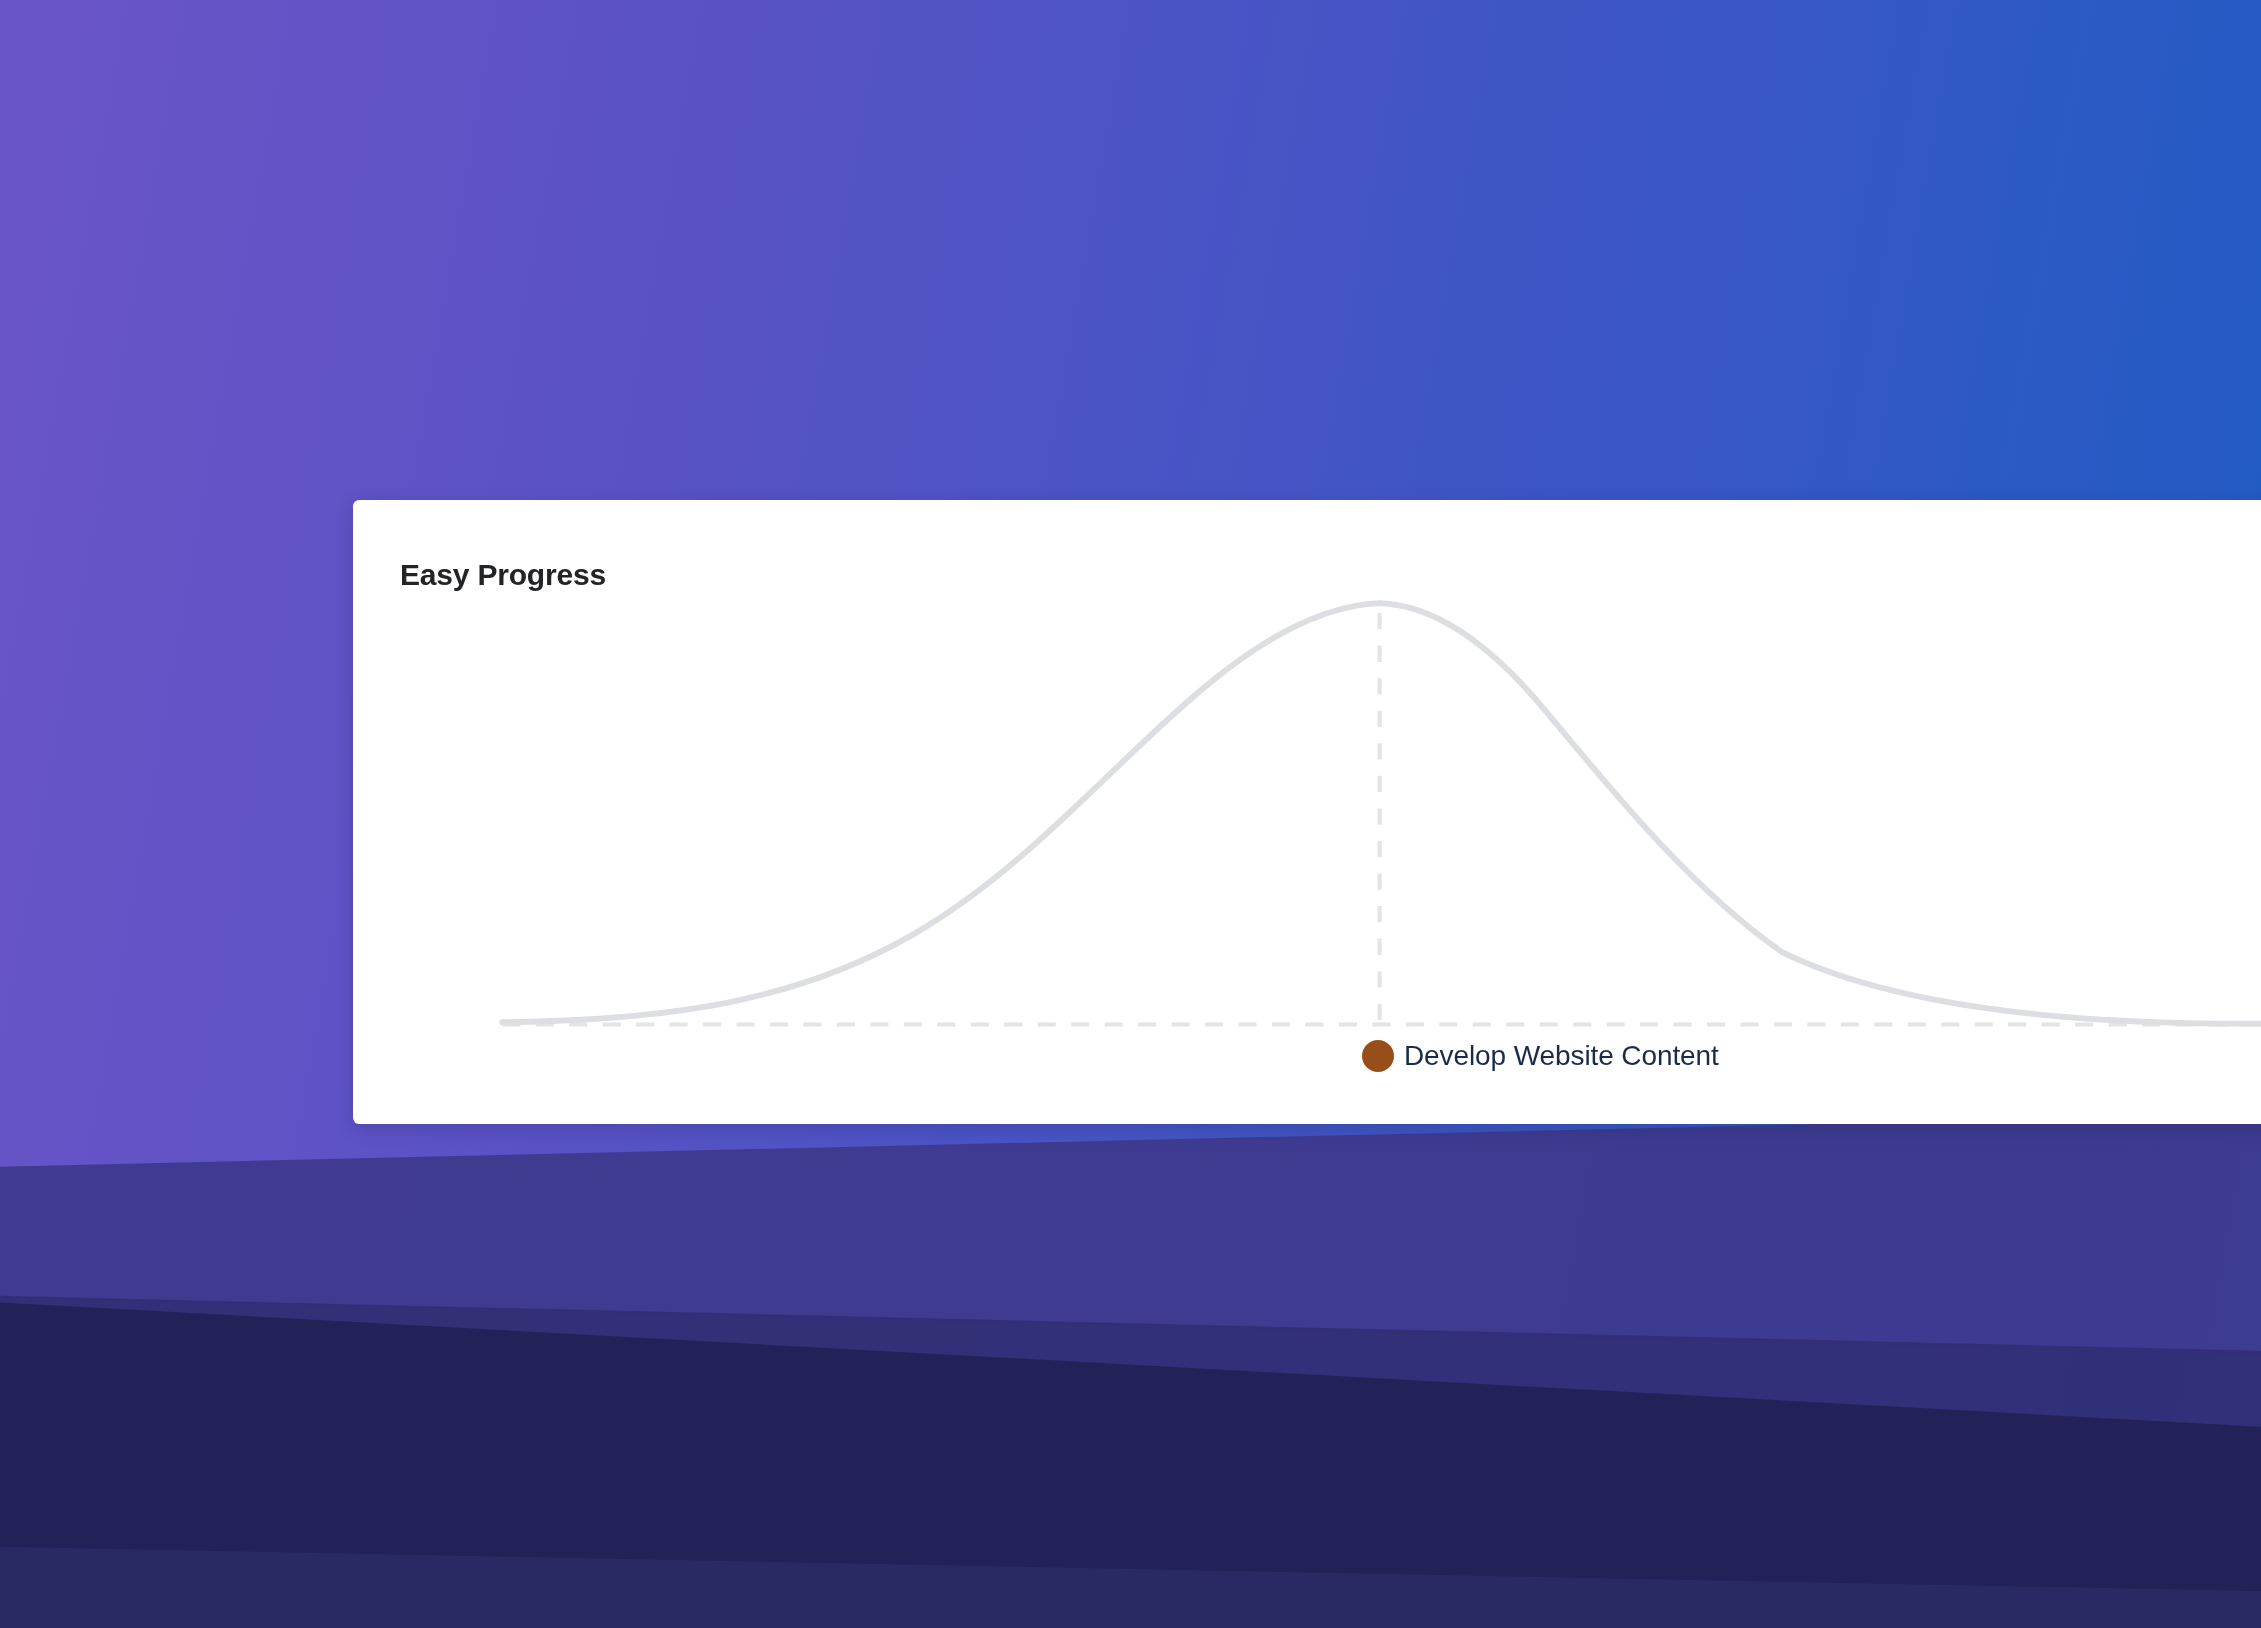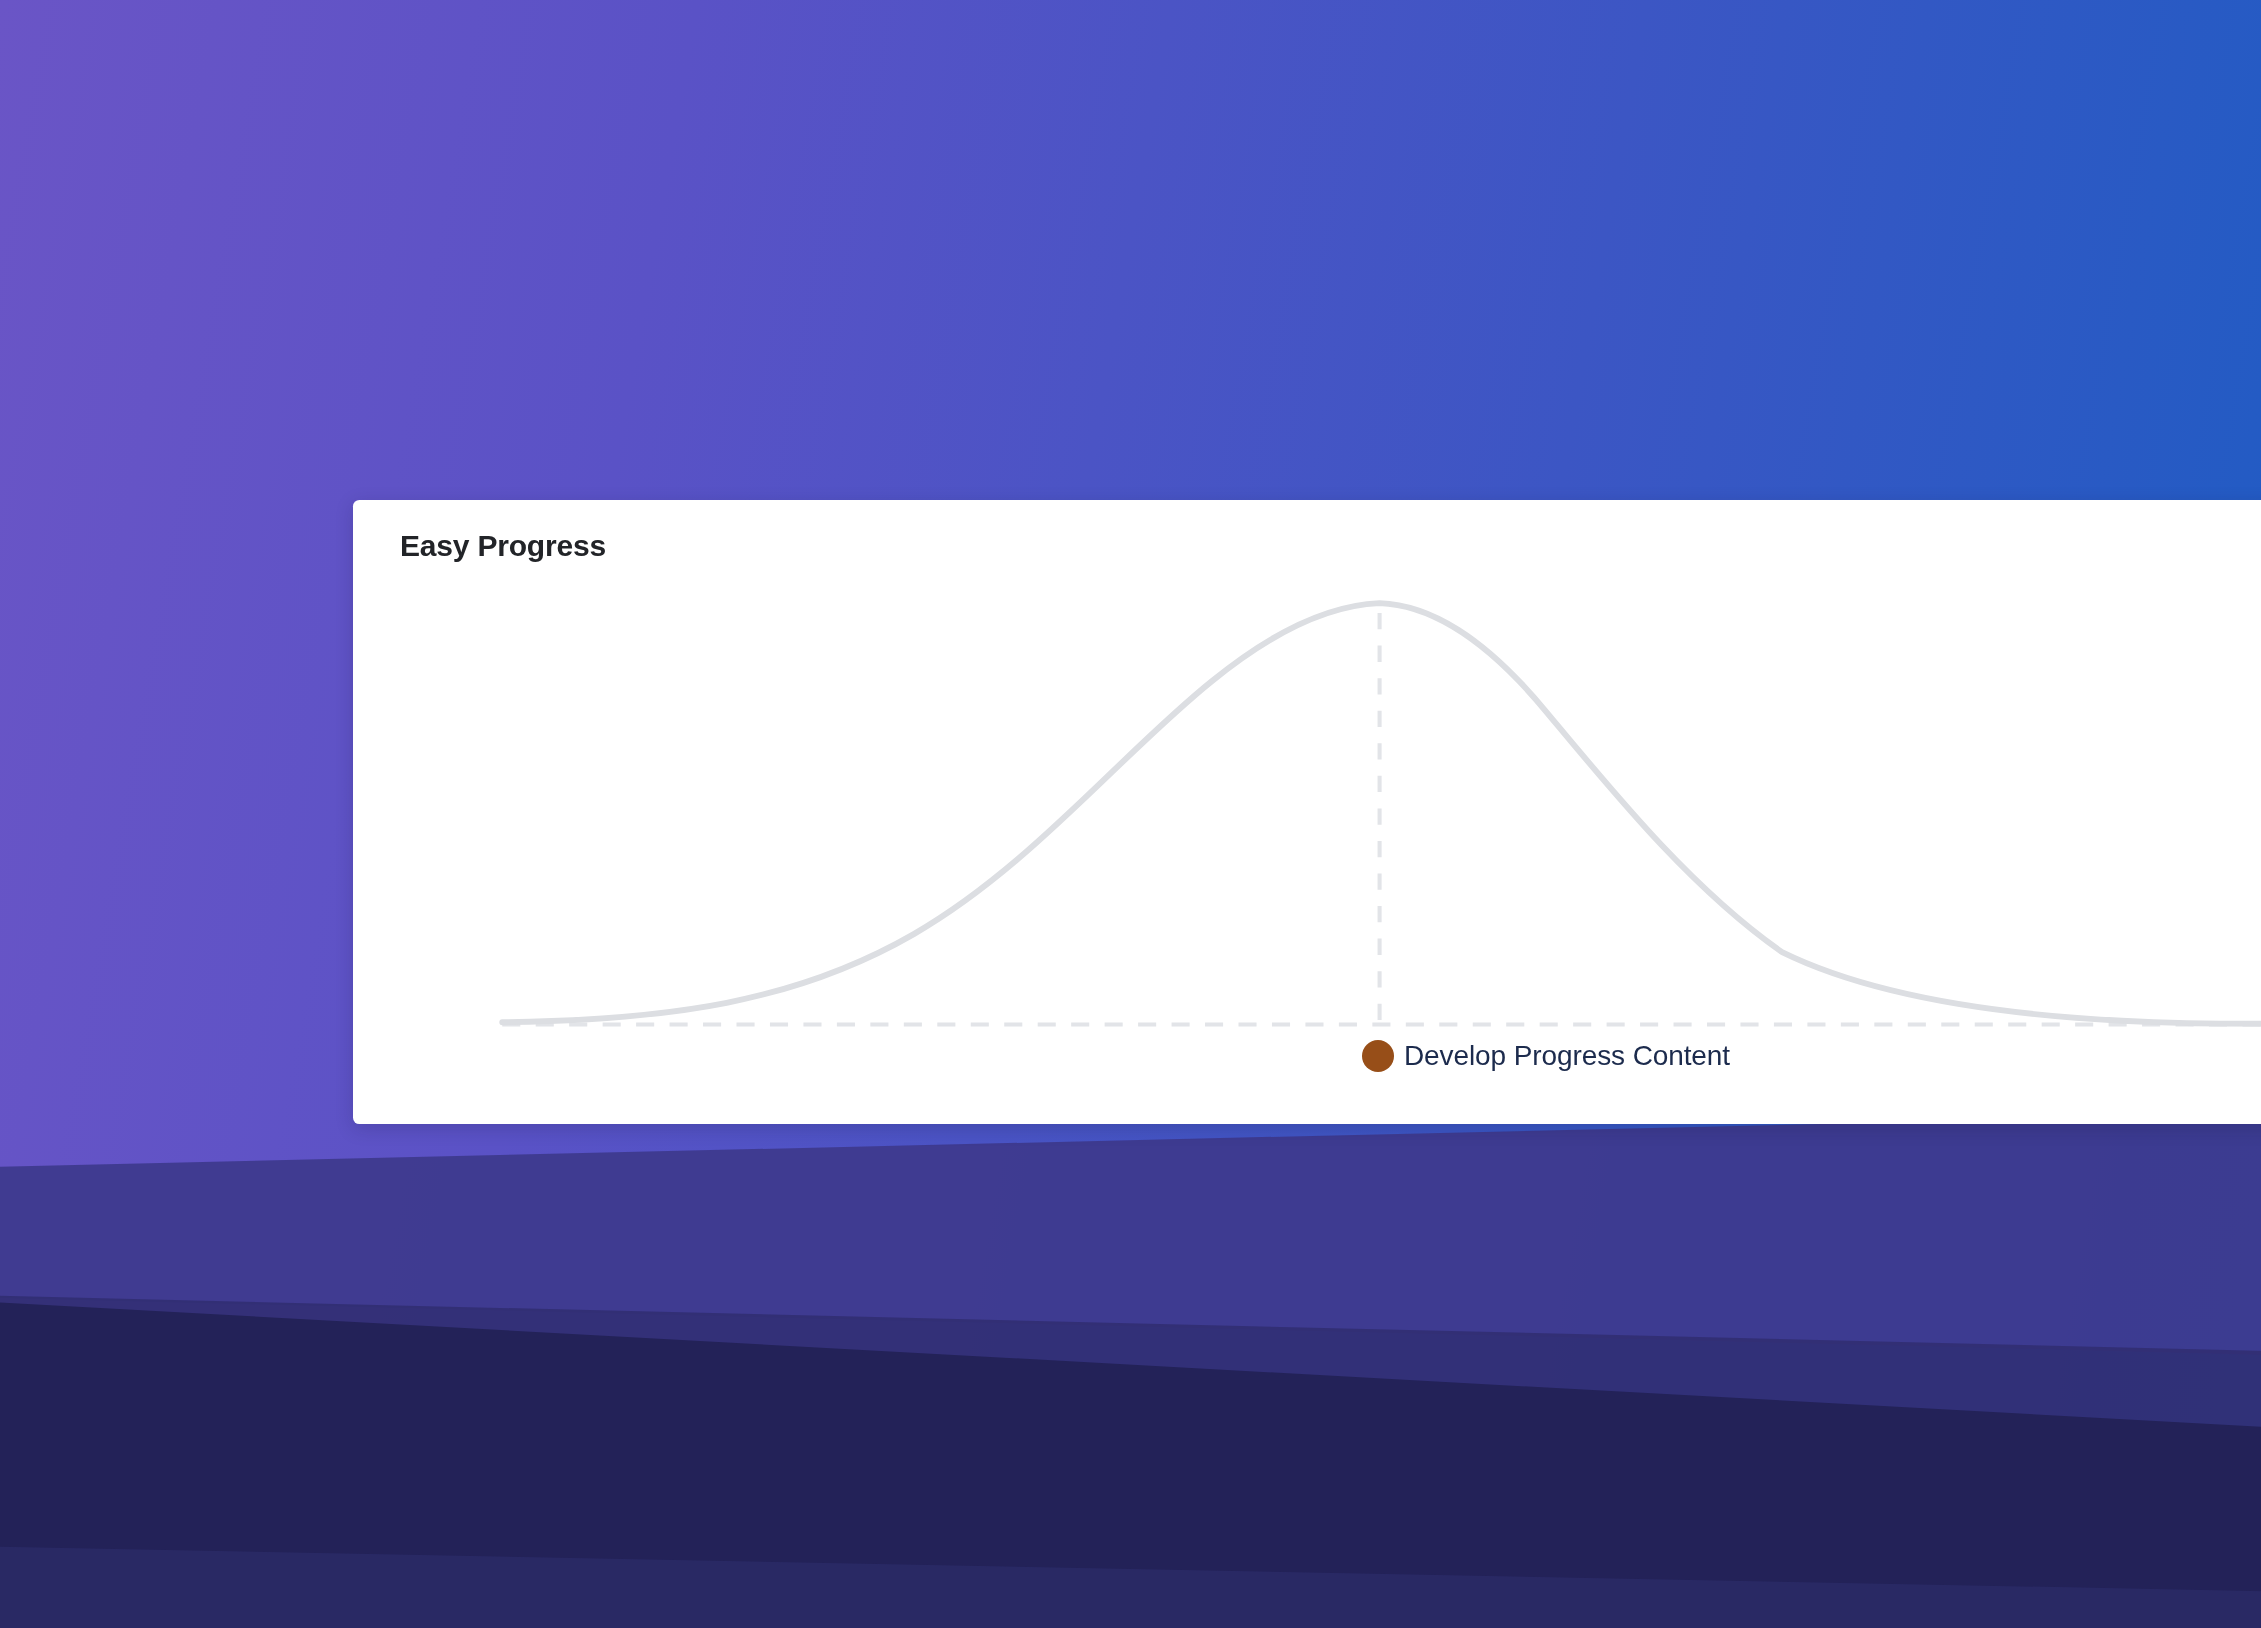--- a/index.html
+++ b/index.html
@@ -22,21 +22,21 @@
     position:absolute;
     left:353px; top:500px;
     width:2173px; height:624px;
     background:#ffffff;
     border-radius:6.3px;
     box-shadow:0 4.5px 18px rgba(20,20,60,.18);
     overflow:hidden;
   }
 
   #card-title{
-    position:absolute; left:47px; top:29px;
+    position:absolute; left:47px; top:58px;
     font-size:30px; font-weight:bold;
     color:#222428; letter-spacing:-0.2px;
     white-space:nowrap;
   }
 
   
   #plot{
     position:absolute; left:0; top:0;
     width:2173px; height:624px;
   }
@@ -83,19 +83,19 @@
                C 2380 232, 2500 300, 2640 470
                C 2790 650, 2960 860, 3160 1000
                C 3400 1118, 3760 1155, 4130 1158
                L 4510 1159" fill="none" stroke="#dcdee2" stroke-width="13" stroke-linecap="round" stroke-linejoin="round"></path>
     </svg>
   </div>
 
 
   <div class="node" style="left:1009px; top:540px;">
     <span class="marker" style="background:#974e18;"></span>
-    <span class="node-label">Develop Progress Content</span>
+    <span class="node-label">Develop Website Content</span>
   </div>
 
   <div id="card-title">Easy Progress</div>
 
 </div>
 
 
 </body></html>

